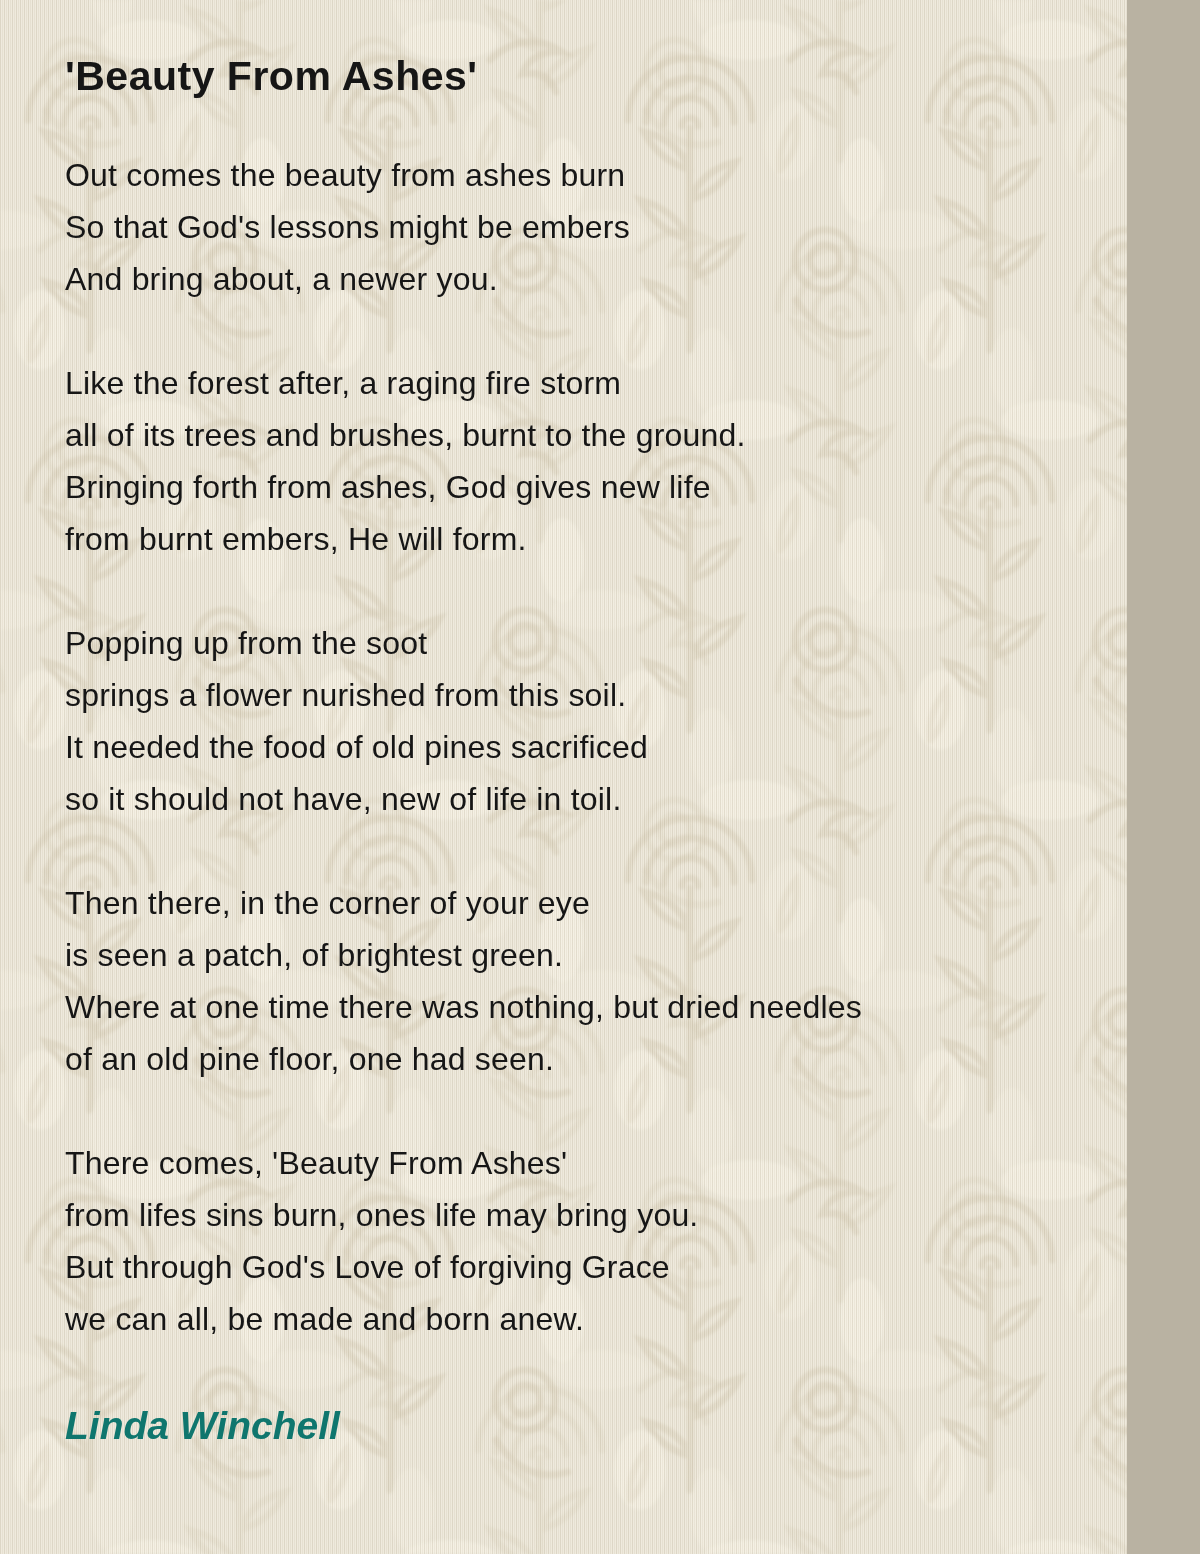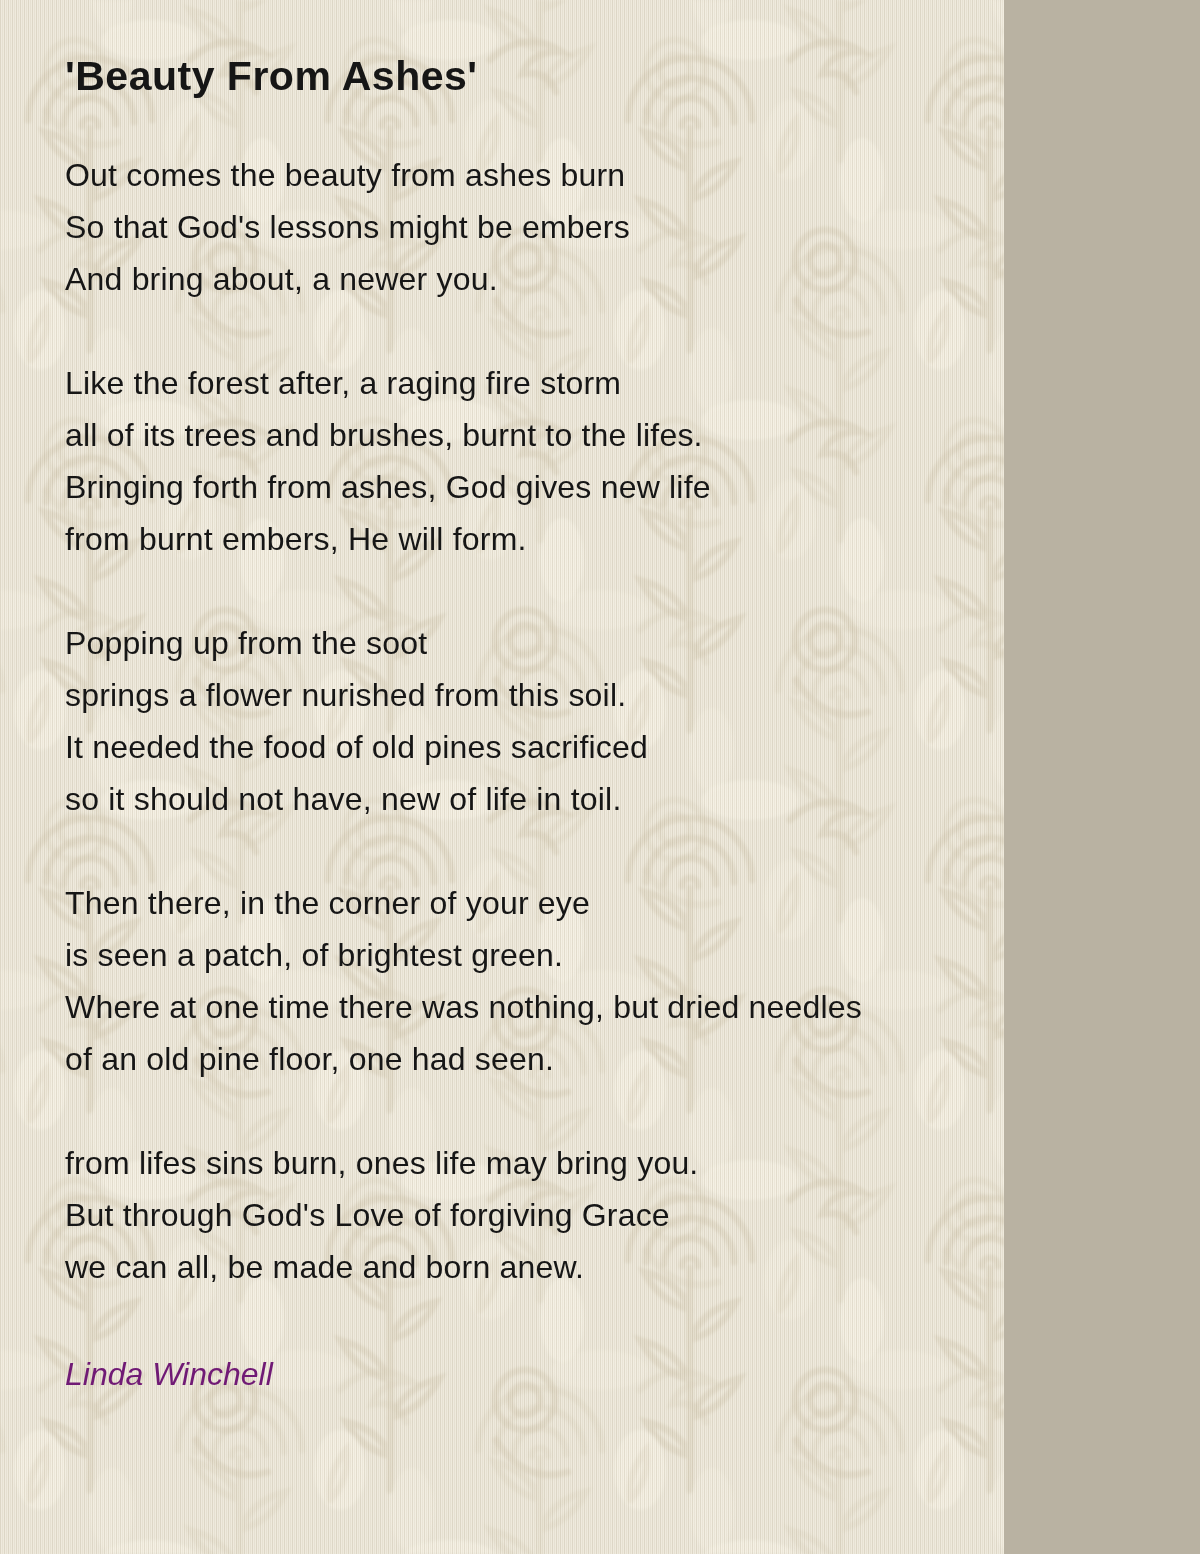--- a/index.html
+++ b/index.html
@@ -1,19 +1,19 @@
 <!DOCTYPE html>
 <html style="--bg: #ede8da; --motif: #d9cfba; --motif-light: #f6f2e6; --stripe: #9e9276; --text: #161616;"><head>
 <meta charset="utf-8">
 <style>
   html,body{margin:0;padding:0;}
   body{background:#b9b2a2;}
   .page{
     position:relative;
-    width:1004px;height:1554px;
+    width:1127px;height:1554px;
     overflow:hidden;
     font-family:"Liberation Sans", sans-serif;
     background:var(--bg,#ede8da);
   }
   .bg-svg{position:absolute;inset:0;display:block;}
   .stripes{
     position:absolute;inset:0;
     background:repeating-linear-gradient(to right,
       rgba(158,146,118,0.20) 0px, rgba(158,146,118,0.20) 1px,
       rgba(255,255,255,0.10) 1px, rgba(255,255,255,0.10) 2px,
@@ -25,22 +25,22 @@
     position:absolute;left:65px;top:0;right:40px;
     color:var(--text,#161616);
   }
   .title{
     font-size:41px;font-weight:bold;line-height:50px;
     margin:51px 0 48px 0;letter-spacing:0.5px;
   }
   .stanza{margin:0 0 52px 0;}
   .line{font-size:32px;font-weight:normal;line-height:52px;margin:0;letter-spacing:0.2px;}
   .author{
-    font-size:32px;font-style:italic;font-weight:normal;
-    line-height:56px;margin:53px 0 0 0;color:#701a75;
+    font-size:39px;font-style:italic;font-weight:bold;
+    line-height:56px;margin:53px 0 0 0;color:#0f766e;
   }
 </style>
 </head>
 <body>
 
 <div class="page" style="--bg: #ede8da; --motif: #d9cfba; --motif-light: #f6f2e6; --stripe: #9e9276; --text: #161616;">
 
   <svg class="bg-svg" width="1200" height="1554" viewBox="0 0 1200 1554" preserveAspectRatio="none" xmlns="http://www.w3.org/2000/svg" aria-hidden="true">
     <defs>
       <filter id="soft" x="-10%" y="-10%" width="120%" height="120%">
@@ -83,40 +83,41 @@
     <h1 class="title">'Beauty From Ashes'</h1>
 
     <div class="stanza">
       <p class="line">Out comes the beauty from ashes burn</p>
       <p class="line">So that God's lessons might be embers</p>
       <p class="line">And bring about, a newer you.</p>
     </div>
 
     <div class="stanza">
       <p class="line">Like the forest after, a raging fire storm</p>
-      <p class="line">all of its trees and brushes, burnt to the lifes.</p>
+      <p class="line">all of its trees and brushes, burnt to the ground.</p>
       <p class="line">Bringing forth from ashes, God gives new life</p>
       <p class="line">from burnt embers, He will form.</p>
     </div>
 
     <div class="stanza">
       <p class="line">Popping up from the soot</p>
       <p class="line">springs a flower nurished from this soil.</p>
       <p class="line">It needed the food of old pines sacrificed</p>
       <p class="line">so it should not have, new of life in toil.</p>
     </div>
 
     <div class="stanza">
       <p class="line">Then there, in the corner of your eye</p>
       <p class="line">is seen a patch, of brightest green.</p>
       <p class="line">Where at one time there was nothing, but dried needles</p>
       <p class="line">of an old pine floor, one had seen.</p>
     </div>
 
     <div class="stanza">
+      <p class="line">There comes, 'Beauty From Ashes'</p>
       <p class="line">from lifes sins burn, ones life may bring you.</p>
       <p class="line">But through God's Love of forgiving Grace</p>
       <p class="line">we can all, be made and born anew.</p>
     </div>
 
     <div class="author">Linda Winchell</div>
 
   </main>
 </div>
 

